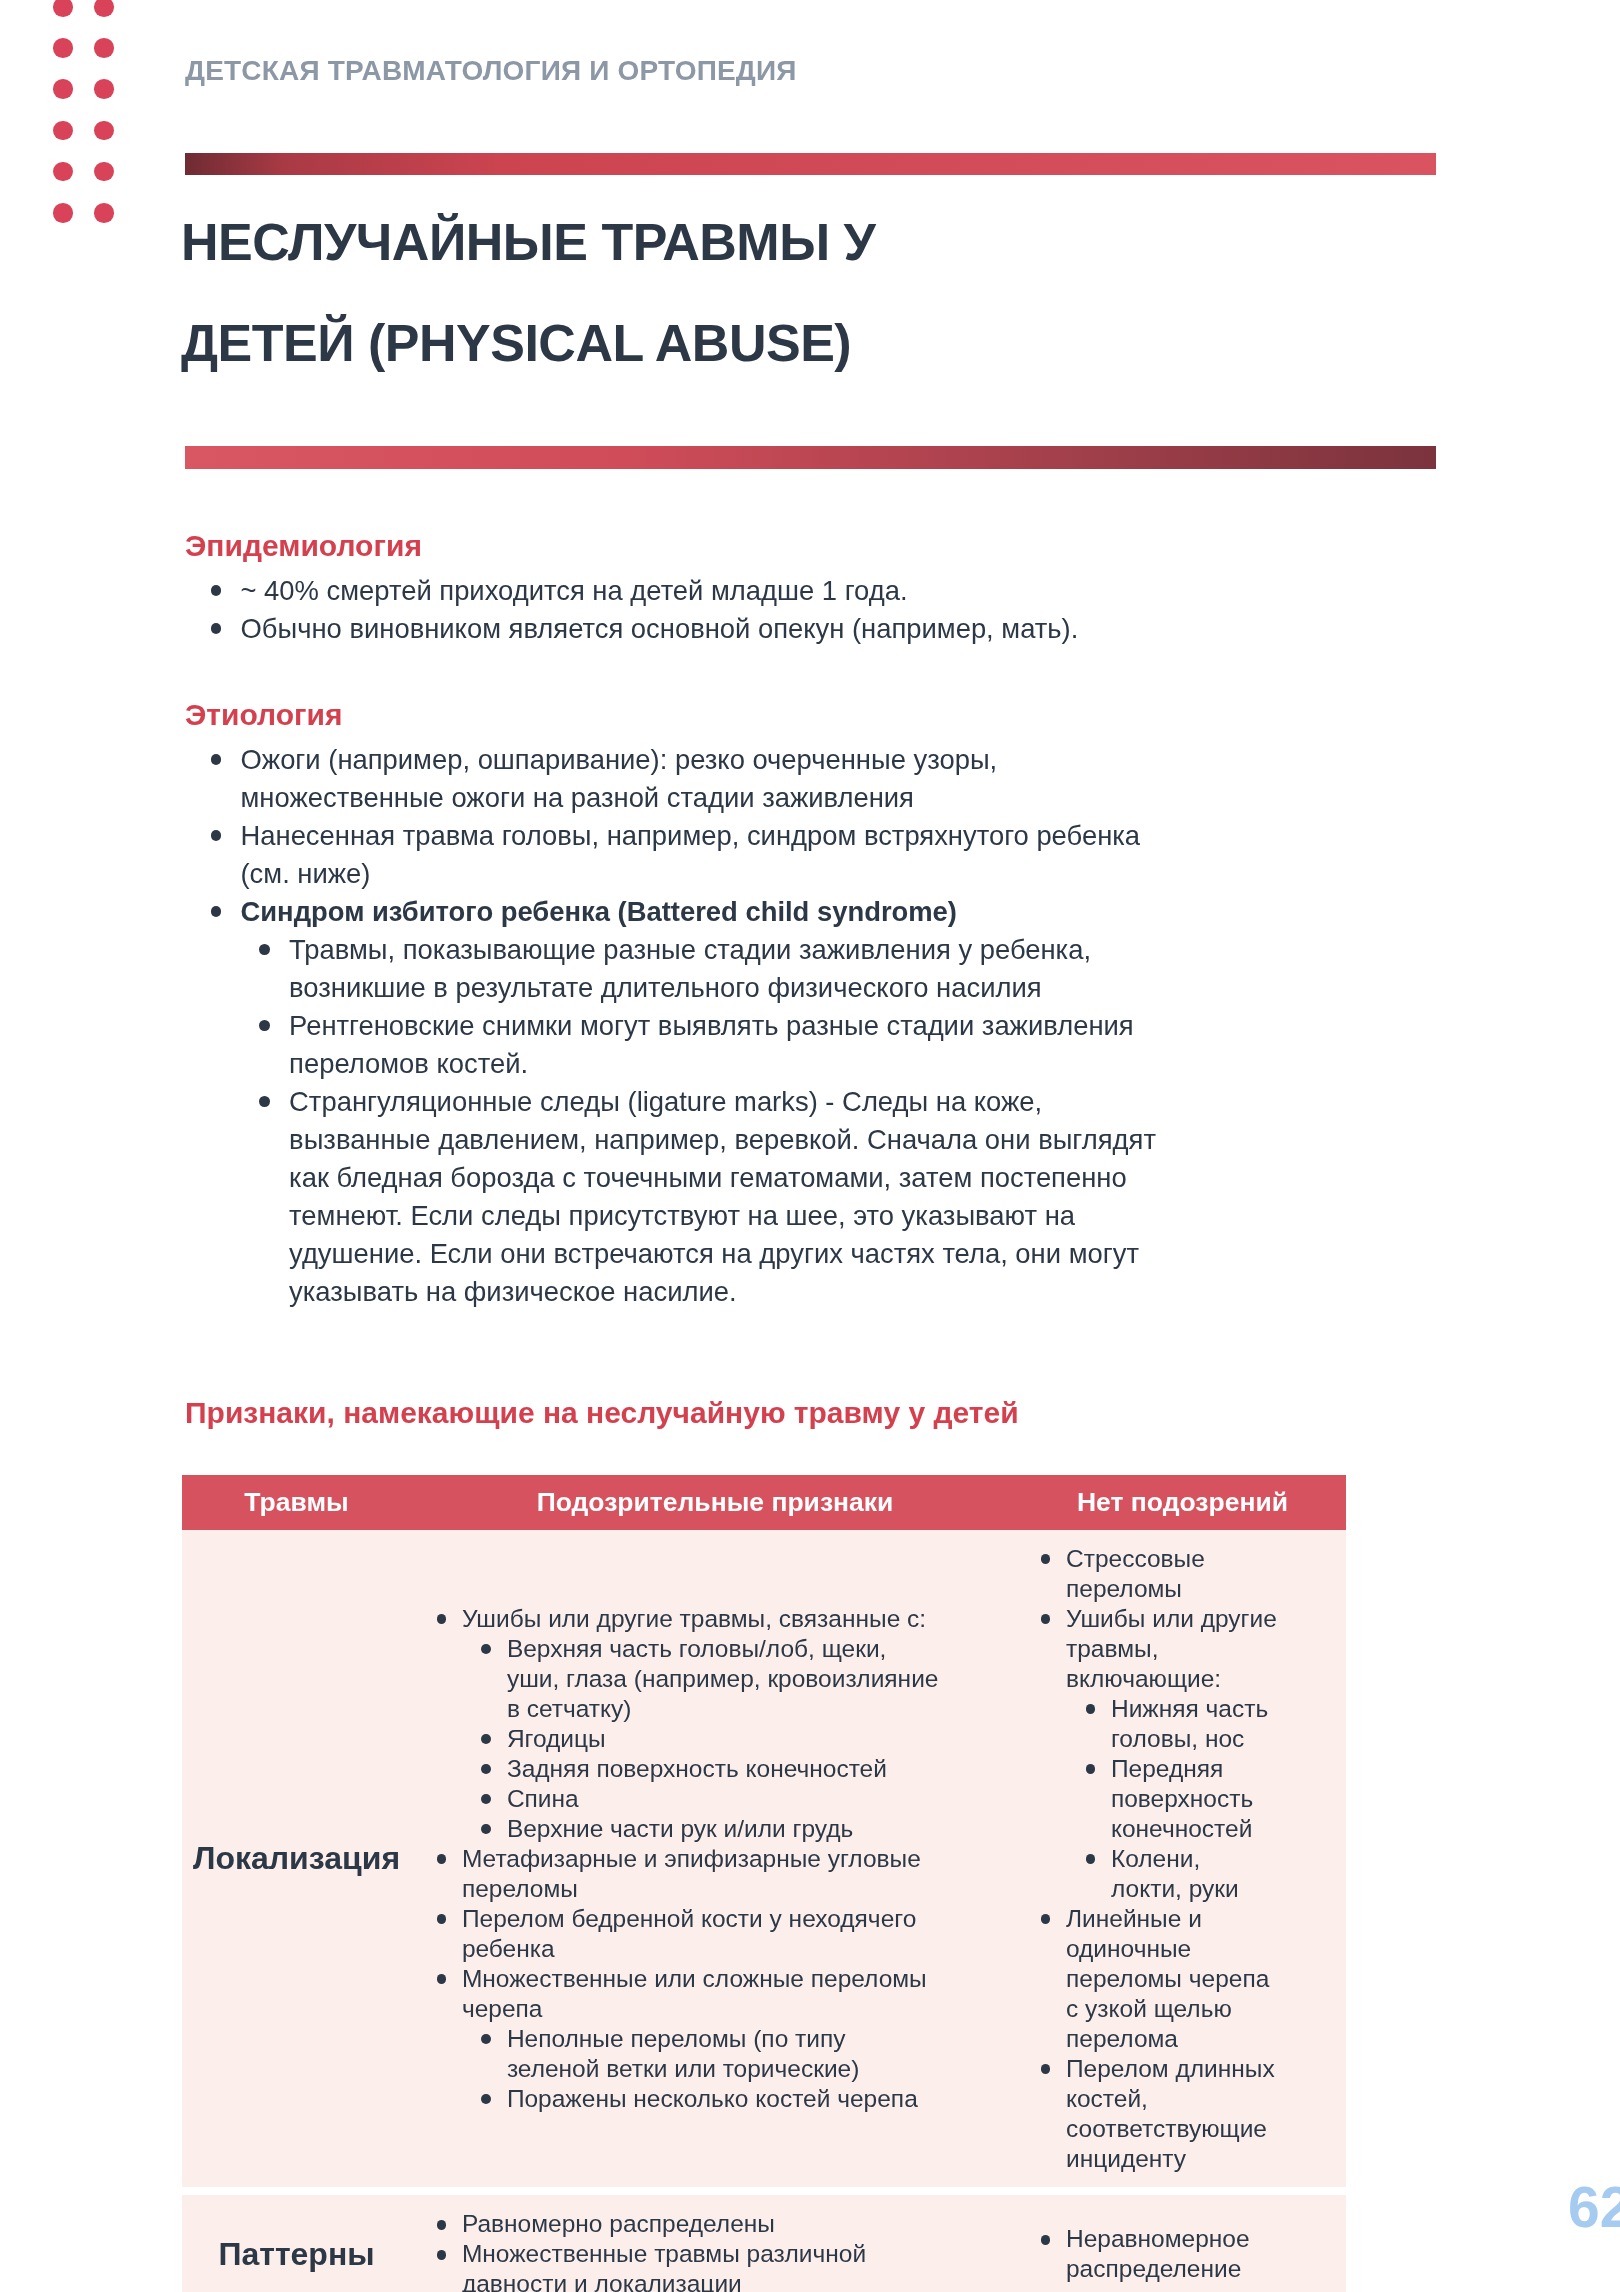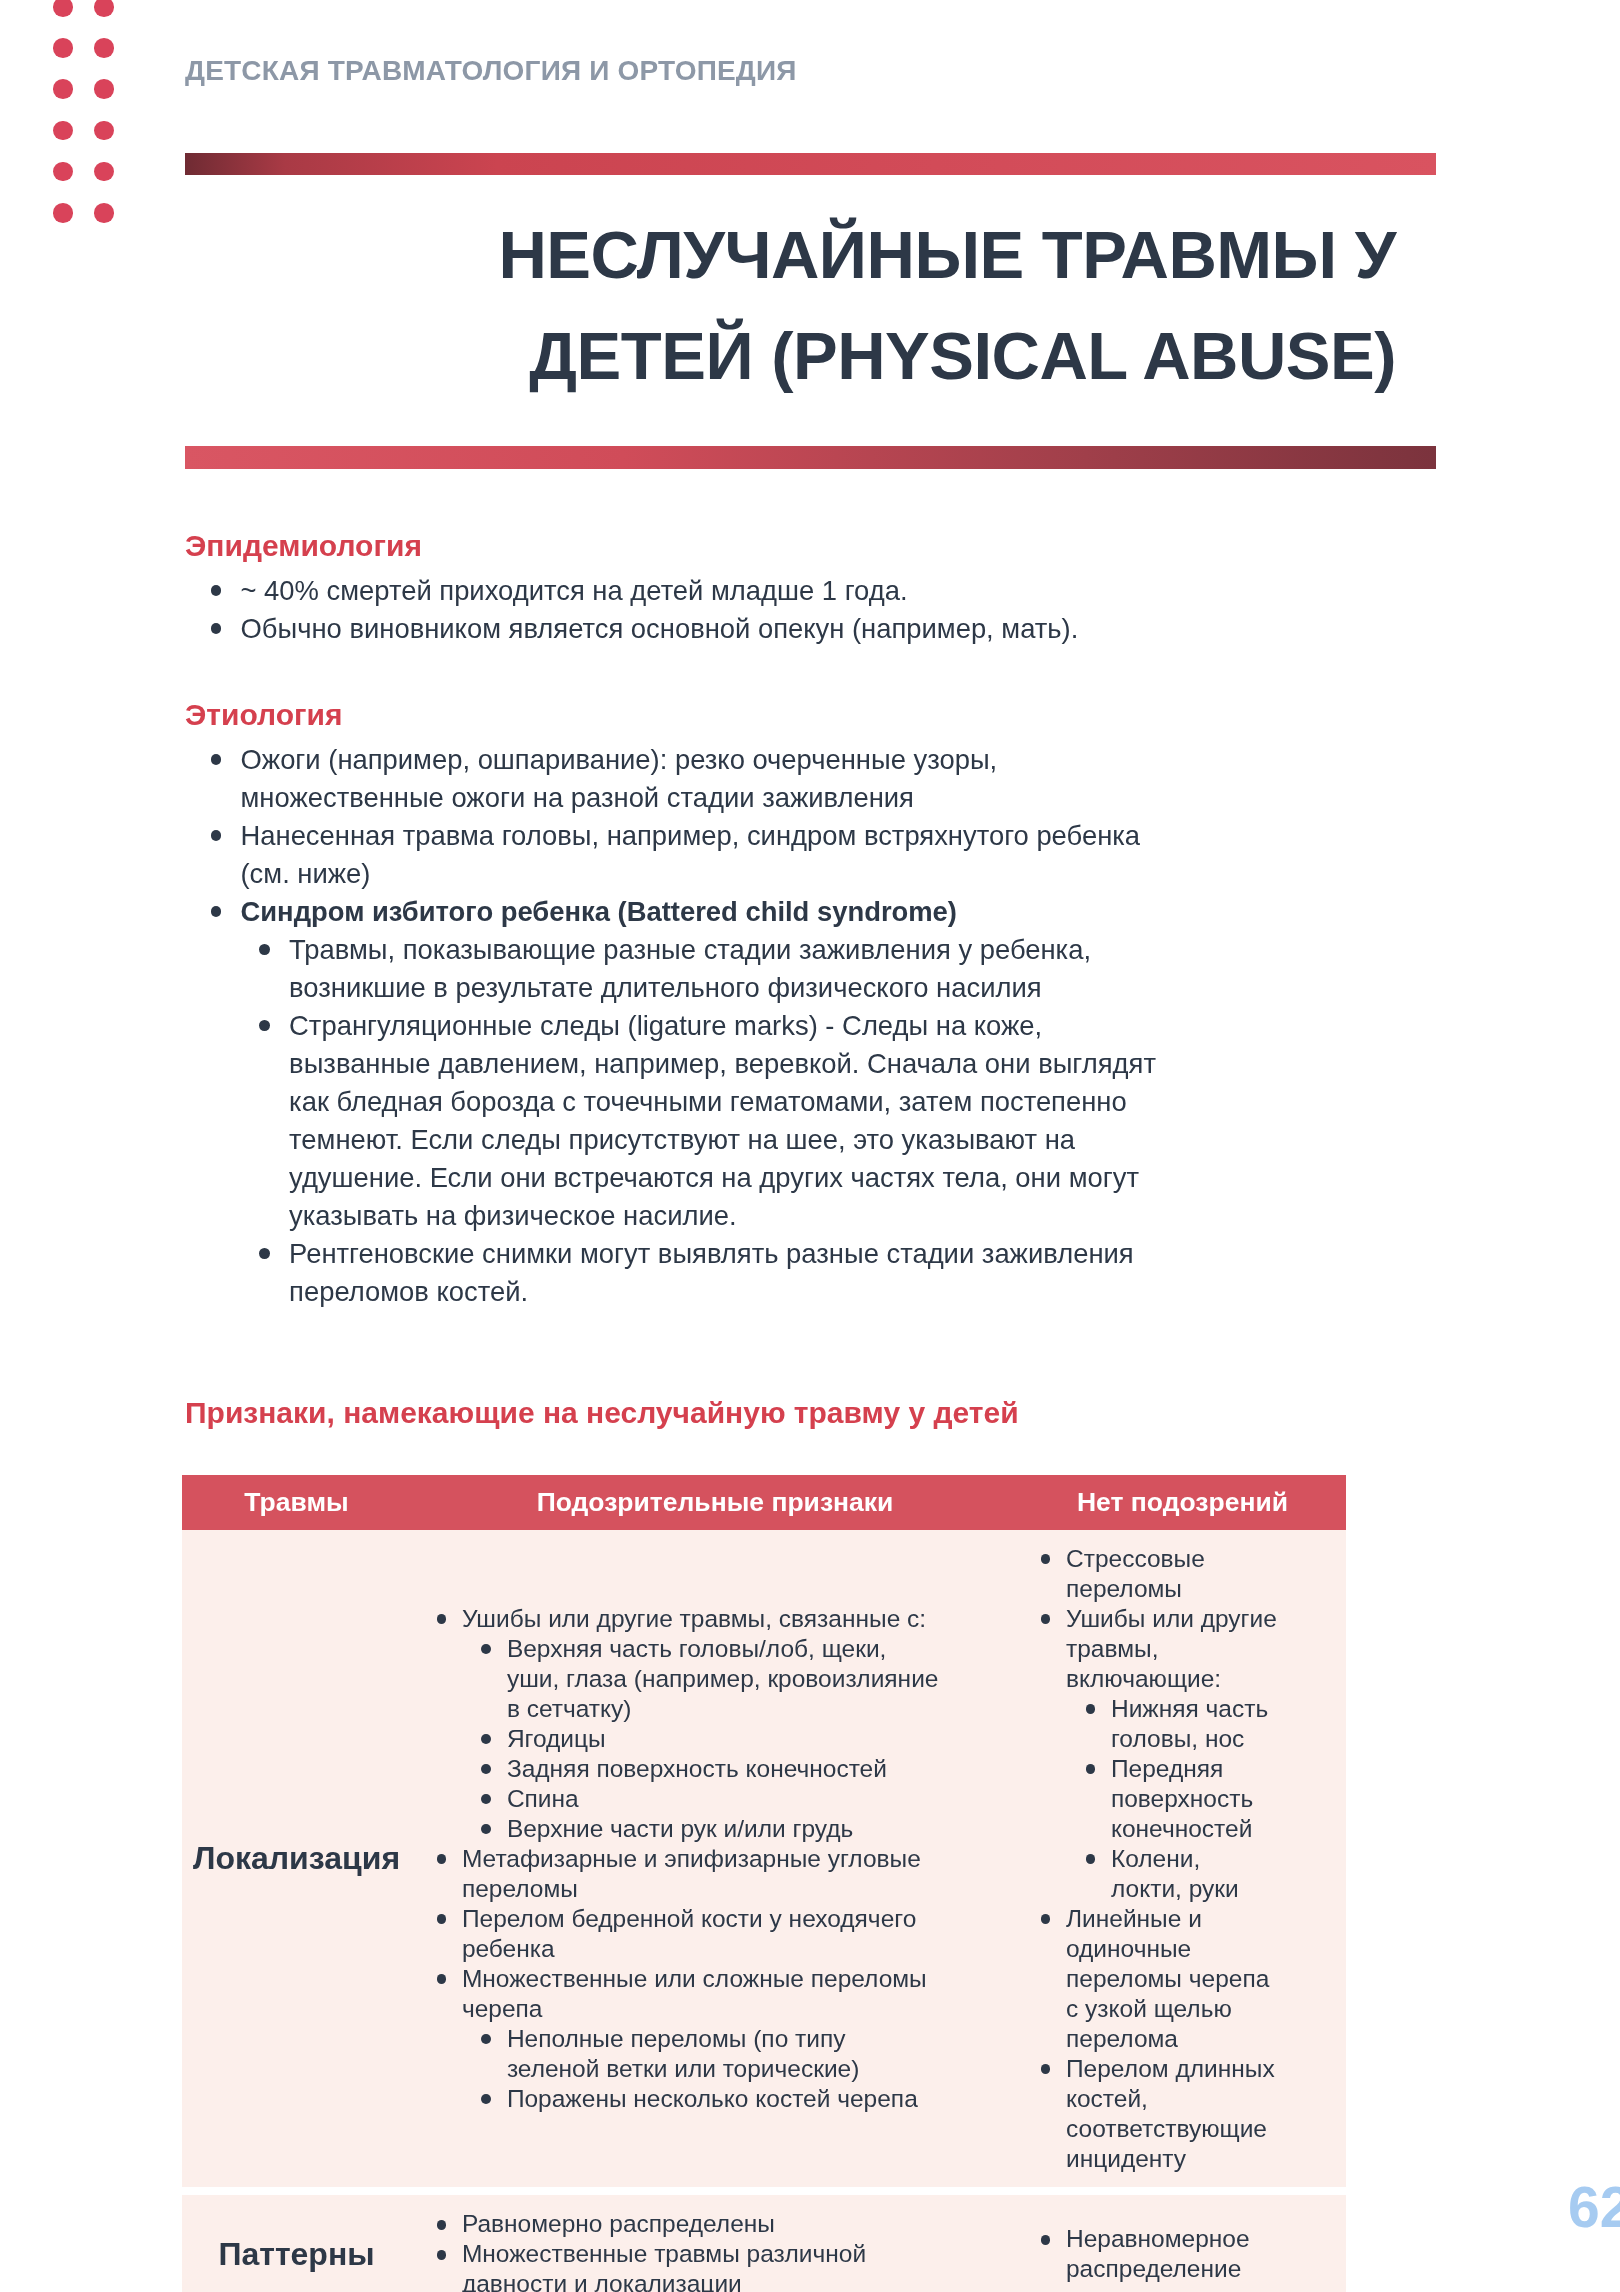--- a/index.html
+++ b/index.html
@@ -22,22 +22,22 @@
   .dot{width:19.6px;height:19.6px;border-radius:50%;background:var(--dot);}
 
   .eyebrow{position:absolute;left:185px;top:55px;font-size:28px;font-weight:700;
            color:var(--eyebrow);letter-spacing:0.2px;}
 
   .bar-top{position:absolute;left:185px;top:153px;width:1251px;height:21.6px;
            background:linear-gradient(90deg,#6f2b33 0%,#a93a45 8%,#cb4450 25%,#d24b58 60%,#d95360 100%);}
   .bar-bottom{position:absolute;left:185px;top:446px;width:1251px;height:22.5px;
            background:linear-gradient(90deg,#d95663 0%,#d04c59 35%,#a03f4a 72%,#7b333d 100%);}
 
-  h1.title{position:absolute;left:181px;top:204px;margin:0;width:1215px;
-           font-size:67px;line-height:101px;font-weight:700;letter-spacing:-0.5px;color:var(--navy);text-align:right;}
+  h1.title{position:absolute;left:181px;top:192px;margin:0;width:1215px;
+           font-size:52px;line-height:101px;font-weight:700;letter-spacing:-0.5px;color:var(--navy);}
 
   .sec{position:absolute;left:185px;width:990px;}
   .sec-epi{top:529px;}
   .sec-etio{top:698px;}
   h2.red{margin:0 0 8.8px 0;font-size:30px;font-weight:700;color:var(--accent);}
   .table-heading{position:absolute;left:185px;top:1396px;margin:0;font-size:30px;
                  font-weight:700;color:var(--accent);}
 
   
   ul.l1{list-style:none;margin:0;padding:0 0 0 25.5px;}
@@ -119,22 +119,22 @@
 
   <section class="sec sec-etio">
     <h2 class="red">Этиология</h2>
     <ul class="l1">
       <li>Ожоги (например, ошпаривание): резко очерченные узоры, множественные ожоги на разной стадии заживления</li>
       <li>Нанесенная травма головы, например, синдром встряхнутого ребенка (см. ниже)</li>
       <li class="bold">
         <span>Синдром избитого ребенка (Battered child syndrome)</span>
         <ul class="l2">
           <li>Травмы, показывающие разные стадии заживления у ребенка, возникшие в результате длительного физического насилия</li>
+          <li>Рентгеновские снимки могут выявлять разные стадии заживления переломов костей.</li>
           <li>Странгуляционные следы (ligature marks) - Следы на коже, вызванные давлением, например, веревкой. Сначала они выглядят как бледная борозда с точечными гематомами, затем постепенно темнеют. Если следы присутствуют на шее, это указывают на удушение. Если они встречаются на других частях тела, они могут указывать на физическое насилие.</li>
-          <li>Рентгеновские снимки могут выявлять разные стадии заживления переломов костей.</li>
         </ul>
       </li>
     </ul>
   </section>
 
   <h2 class="table-heading">Признаки, намекающие на неслучайную травму у детей</h2>
 
   <div class="table">
     <div class="thead">
       <div class="th th1">Травмы</div>

